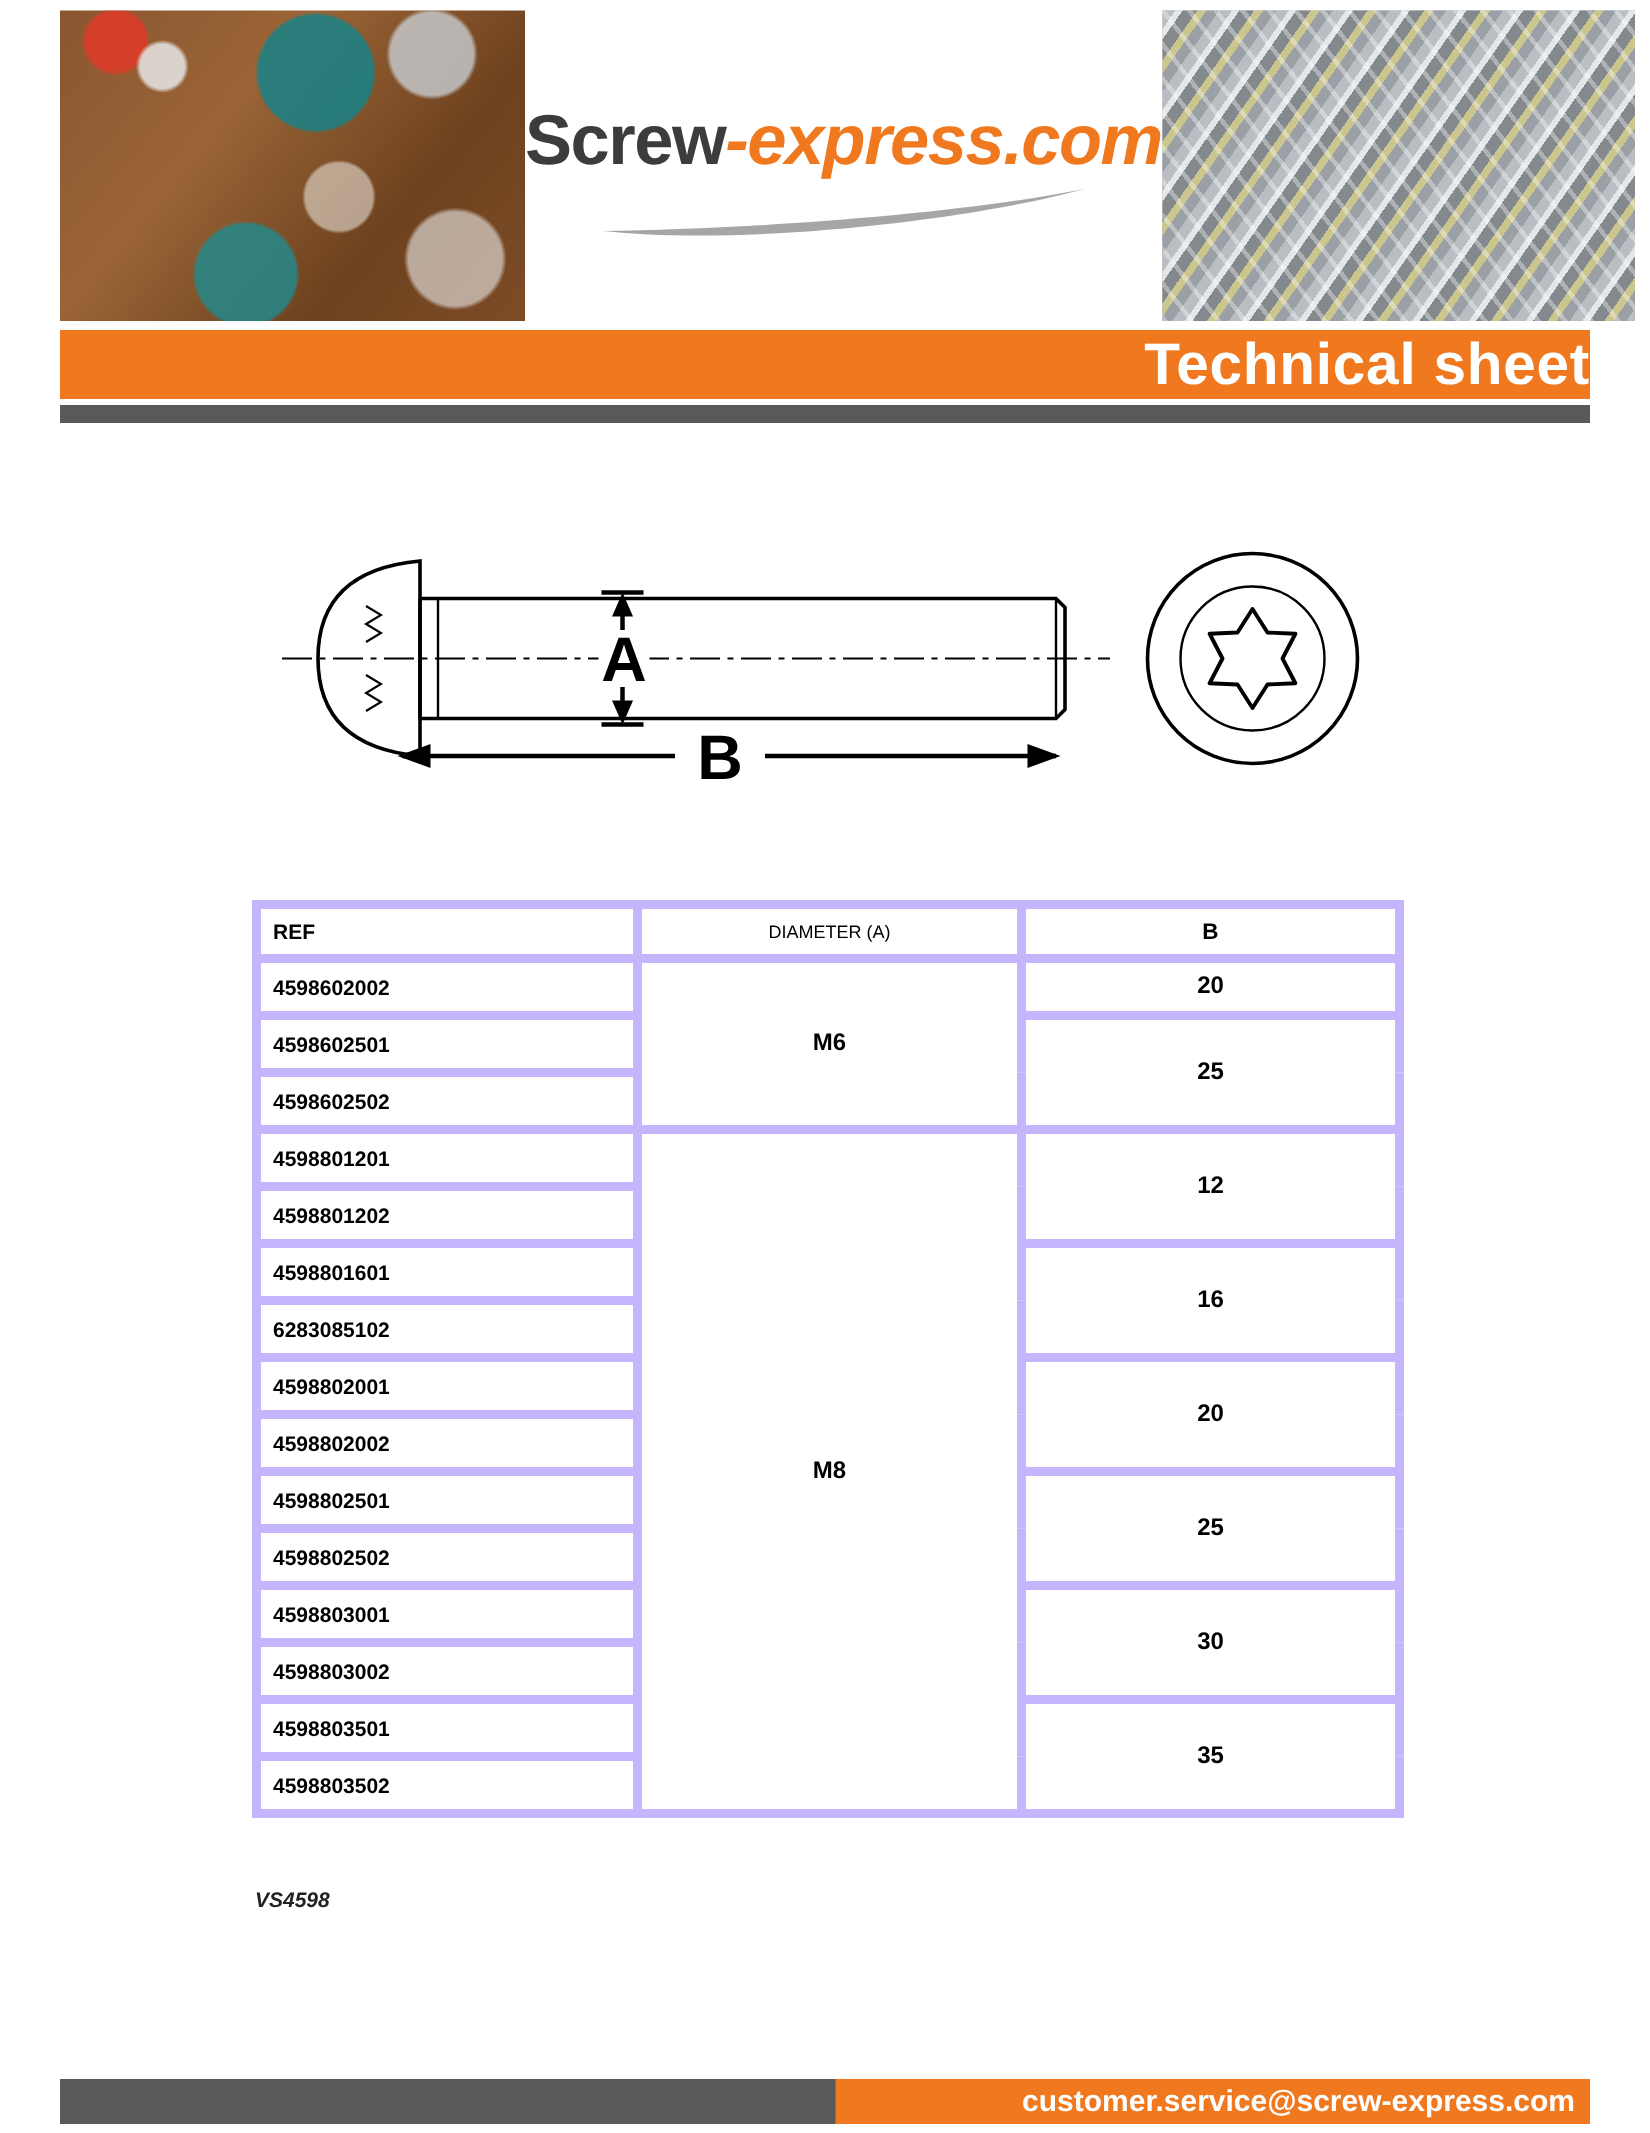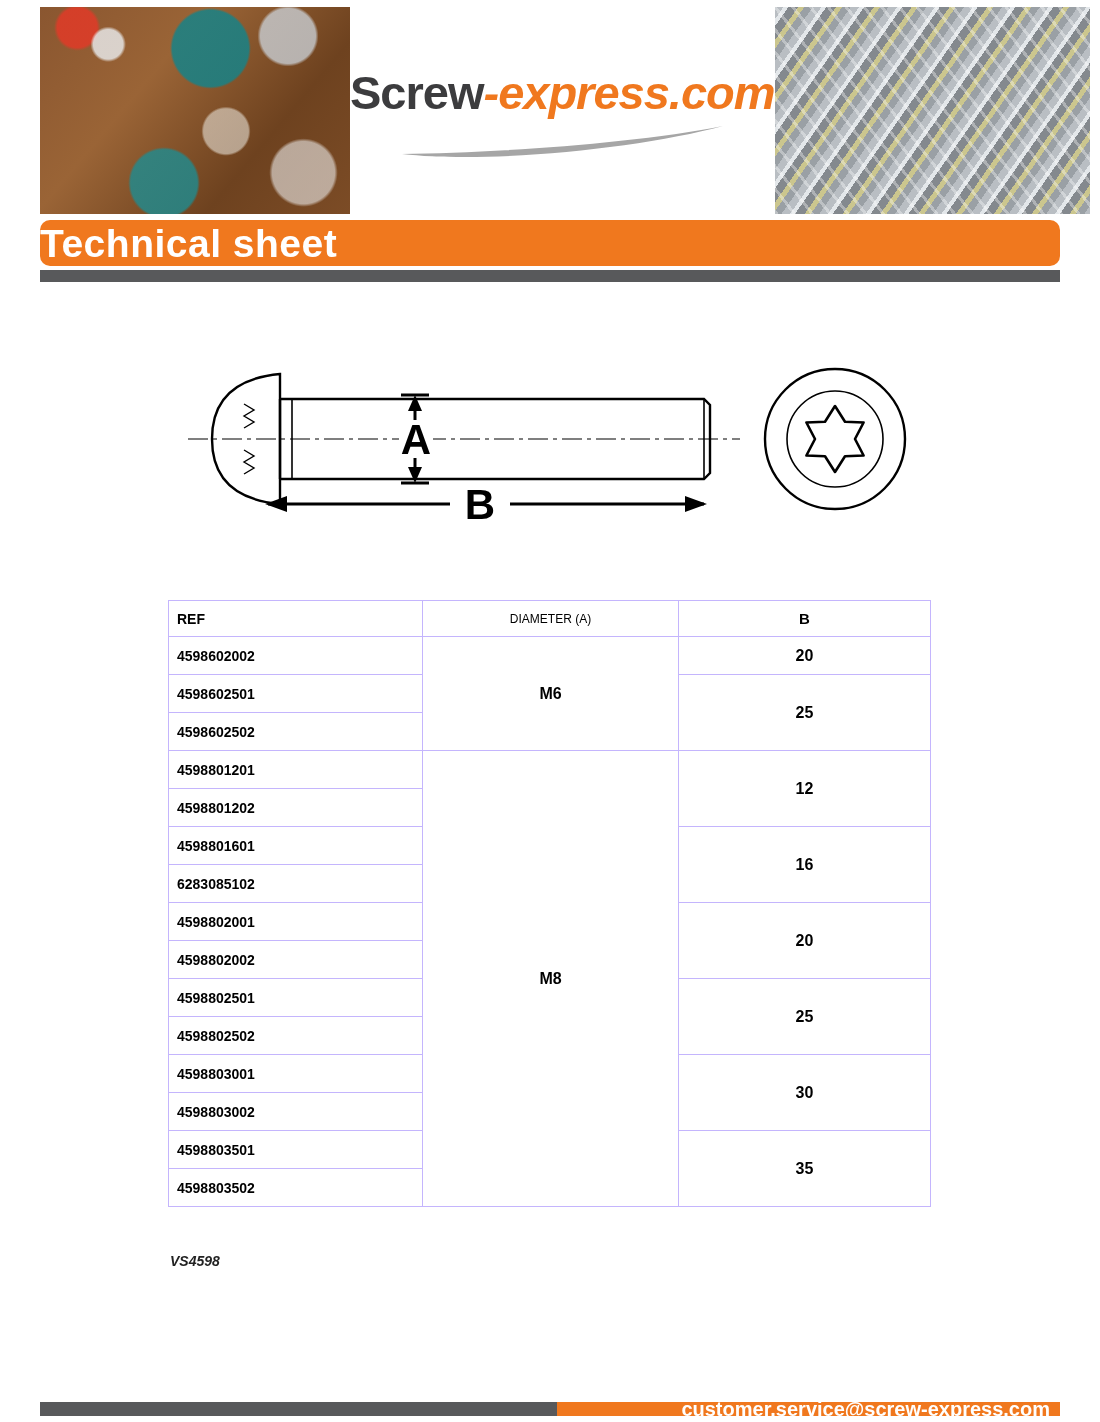--- a/index.html
+++ b/index.html
@@ -34,41 +34,41 @@
       repeating-linear-gradient(125deg, #b9bec3 0 7px, #e3e7ea 7px 11px, #84898e 11px 19px, #cbc68e 19px 24px, #9aa0a5 24px 31px),
       linear-gradient(180deg,#aab0b5,#7d8287);
   }
   .logo-area{flex:1;display:flex;flex-direction:column;align-items:center;justify-content:flex-start;padding-top:62px;}
   .logo-text{font-size:47px;font-weight:bold;letter-spacing:-1px;white-space:nowrap;line-height:1;}
   .logo-dark{color:#3c3c3e;}
   .logo-orange{color:var(--accent-orange);font-style:italic;}
   .swoosh{width:330px;height:40px;margin-top:6px;}
   
   .banner{margin:6px 40px 0 40px;height:46px;background:var(--accent-orange);
-    display:flex;align-items:center;justify-content:flex-start;border-radius:10px;}
+    display:flex;align-items:center;justify-content:flex-end;}
   .banner span{color:#fff;font-size:39px;font-weight:bold;letter-spacing:.5px;line-height:1;}
   .banner-underline{margin:4px 40px 0 40px;height:12px;background:var(--bar-gray);}
   
   .drawing{margin-top:72px;display:flex;justify-content:center;}
   .drawing svg{display:block;}
   
   .table-wrap{margin:46px 0 0 168px;width:762px;}
   table.spec-table{border-collapse:collapse;width:100%;table-layout:fixed;}
-  .spec-table th,.spec-table td{border:1px solid #c4b5fd;}
+  .spec-table th,.spec-table td{border:6px solid #c4b5fd;}
   .spec-table thead th{height:36px;}
   .th-ref{width:254px;text-align:left;padding-left:8px;font-size:14px;font-weight:bold;}
   .th-dia{width:256px;text-align:center;font-size:12px;font-weight:normal;}
   .th-b{width:252px;text-align:center;font-size:15px;font-weight:bold;}
   .spec-table td{height:38px;font-weight:bold;margin-left:32px;}
   td.ref-cell{text-align:left;padding-left:8px;font-size:14px;}
   td.dia-cell,td.b-cell{text-align:center;font-size:16px;}
   
   .footnote{margin:46px 0 0 170px;font-size:14px;font-weight:bold;font-style:italic;color:#222;}
   
-  .footer{position:absolute;left:40px;right:40px;bottom:6px;height:14px;background:var(--bar-gray);display:flex;}
+  .footer{position:absolute;left:40px;right:40px;bottom:6px;height:30px;background:var(--bar-gray);display:flex;}
   .footer-spacer{flex:1;}
   .footer-email-band{width:503px;height:100%;background:var(--accent-orange);
     display:flex;align-items:center;justify-content:flex-end;padding-right:10px;}
   .footer-email-band span{color:#fff;font-size:20px;font-weight:bold;white-space:nowrap;}
 </style>
 </head>
 <body>
 
 <div class="header">
   <div class="photo photo-left"></div>

